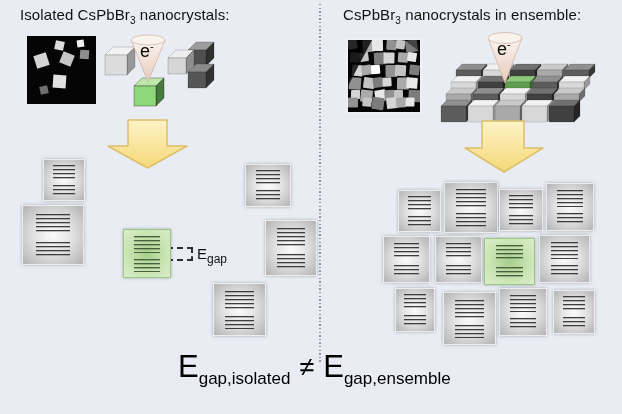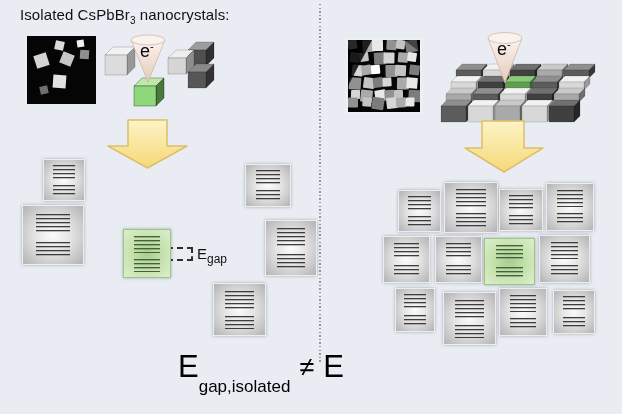--- a/index.html
+++ b/index.html
@@ -59,32 +59,33 @@
   
   .dash-h{position:absolute; border-top:2px dashed #2e2e2e; height:0;}
   #dash-upper{left:157px; top:247px; width:36px;}
   #dash-lower{left:157px; top:259px; width:36px;}
   #dash-vert{position:absolute; border-left:2px dashed #2e2e2e; width:0; left:191px; top:248px; height:13px;}
   .egap-label{position:absolute; left:197px; top:245px; font-size:15px; white-space:nowrap;}
   .egap-label sub{font-size:12px;}
   
   .equation{position:absolute; left:178px; top:349px; display:flex; align-items:baseline; color:#000; white-space:nowrap;}
   .eq-E{font-size:31px;}
-  .eq-sub{font-size:17px; position:relative; top:15px;}
+  .eq-sub{font-size:17px; position:relative; top:7px;}
   .eq-neq{font-size:27px; margin:0 9px; position:relative; top:-1px;}
 </style>
 </head>
 <body>
 
 <div class="stage">
 
   <div class="divider"></div>
 
   <div class="panel-title" id="title-left"><span>Isolated CsPbBr</span><sub>3</sub><span> nanocrystals:</span></div>
 
+  <div class="panel-title" id="title-right"><span>CsPbBr</span><sub>3</sub><span> nanocrystals in ensemble:</span></div>
 
   <svg class="sem" id="sem-left" width="69" height="68" viewBox="0 0 69 68">
     <rect x="0" y="0" width="69" height="68" fill="#050505"></rect>
     <g>
       <rect x="28" y="5" width="9" height="9" fill="#dcdcdc" transform="rotate(12 32.5 9.5)"></rect>
       <rect x="50" y="4" width="7" height="7" fill="#f0f0f0" transform="rotate(-8 53.5 7.5)"></rect>
       <rect x="8" y="18" width="13" height="13" fill="#d4d4d4" transform="rotate(-18 14.5 24.5)"></rect>
       <rect x="34" y="17" width="12" height="12" fill="#c6c6c6" transform="rotate(22 40 23)"></rect>
       <rect x="53" y="14" width="9" height="9" fill="#8f8f8f" transform="rotate(4 57.5 18.5)"></rect>
       <rect x="26" y="39" width="13" height="13" fill="#e2e2e2" transform="rotate(4 32.5 45.5)"></rect>
@@ -346,15 +347,16 @@
     </div>
     <div class="ncrystal" style="left: 553px; top: 290px; width: 42px; height: 44px;">
       <div class="lv lv-top"></div>
       <div class="lv lv-bottom"></div>
     </div>
     <div class="equation">
     <span class="eq-E">E</span>
     <span class="eq-sub">gap,isolated</span>
     <span class="eq-neq">≠</span>
     <span class="eq-E">E</span>
+    <span class="eq-sub">gap,ensemble</span>
   </div>
 
 </div>
 
 </body></html>

